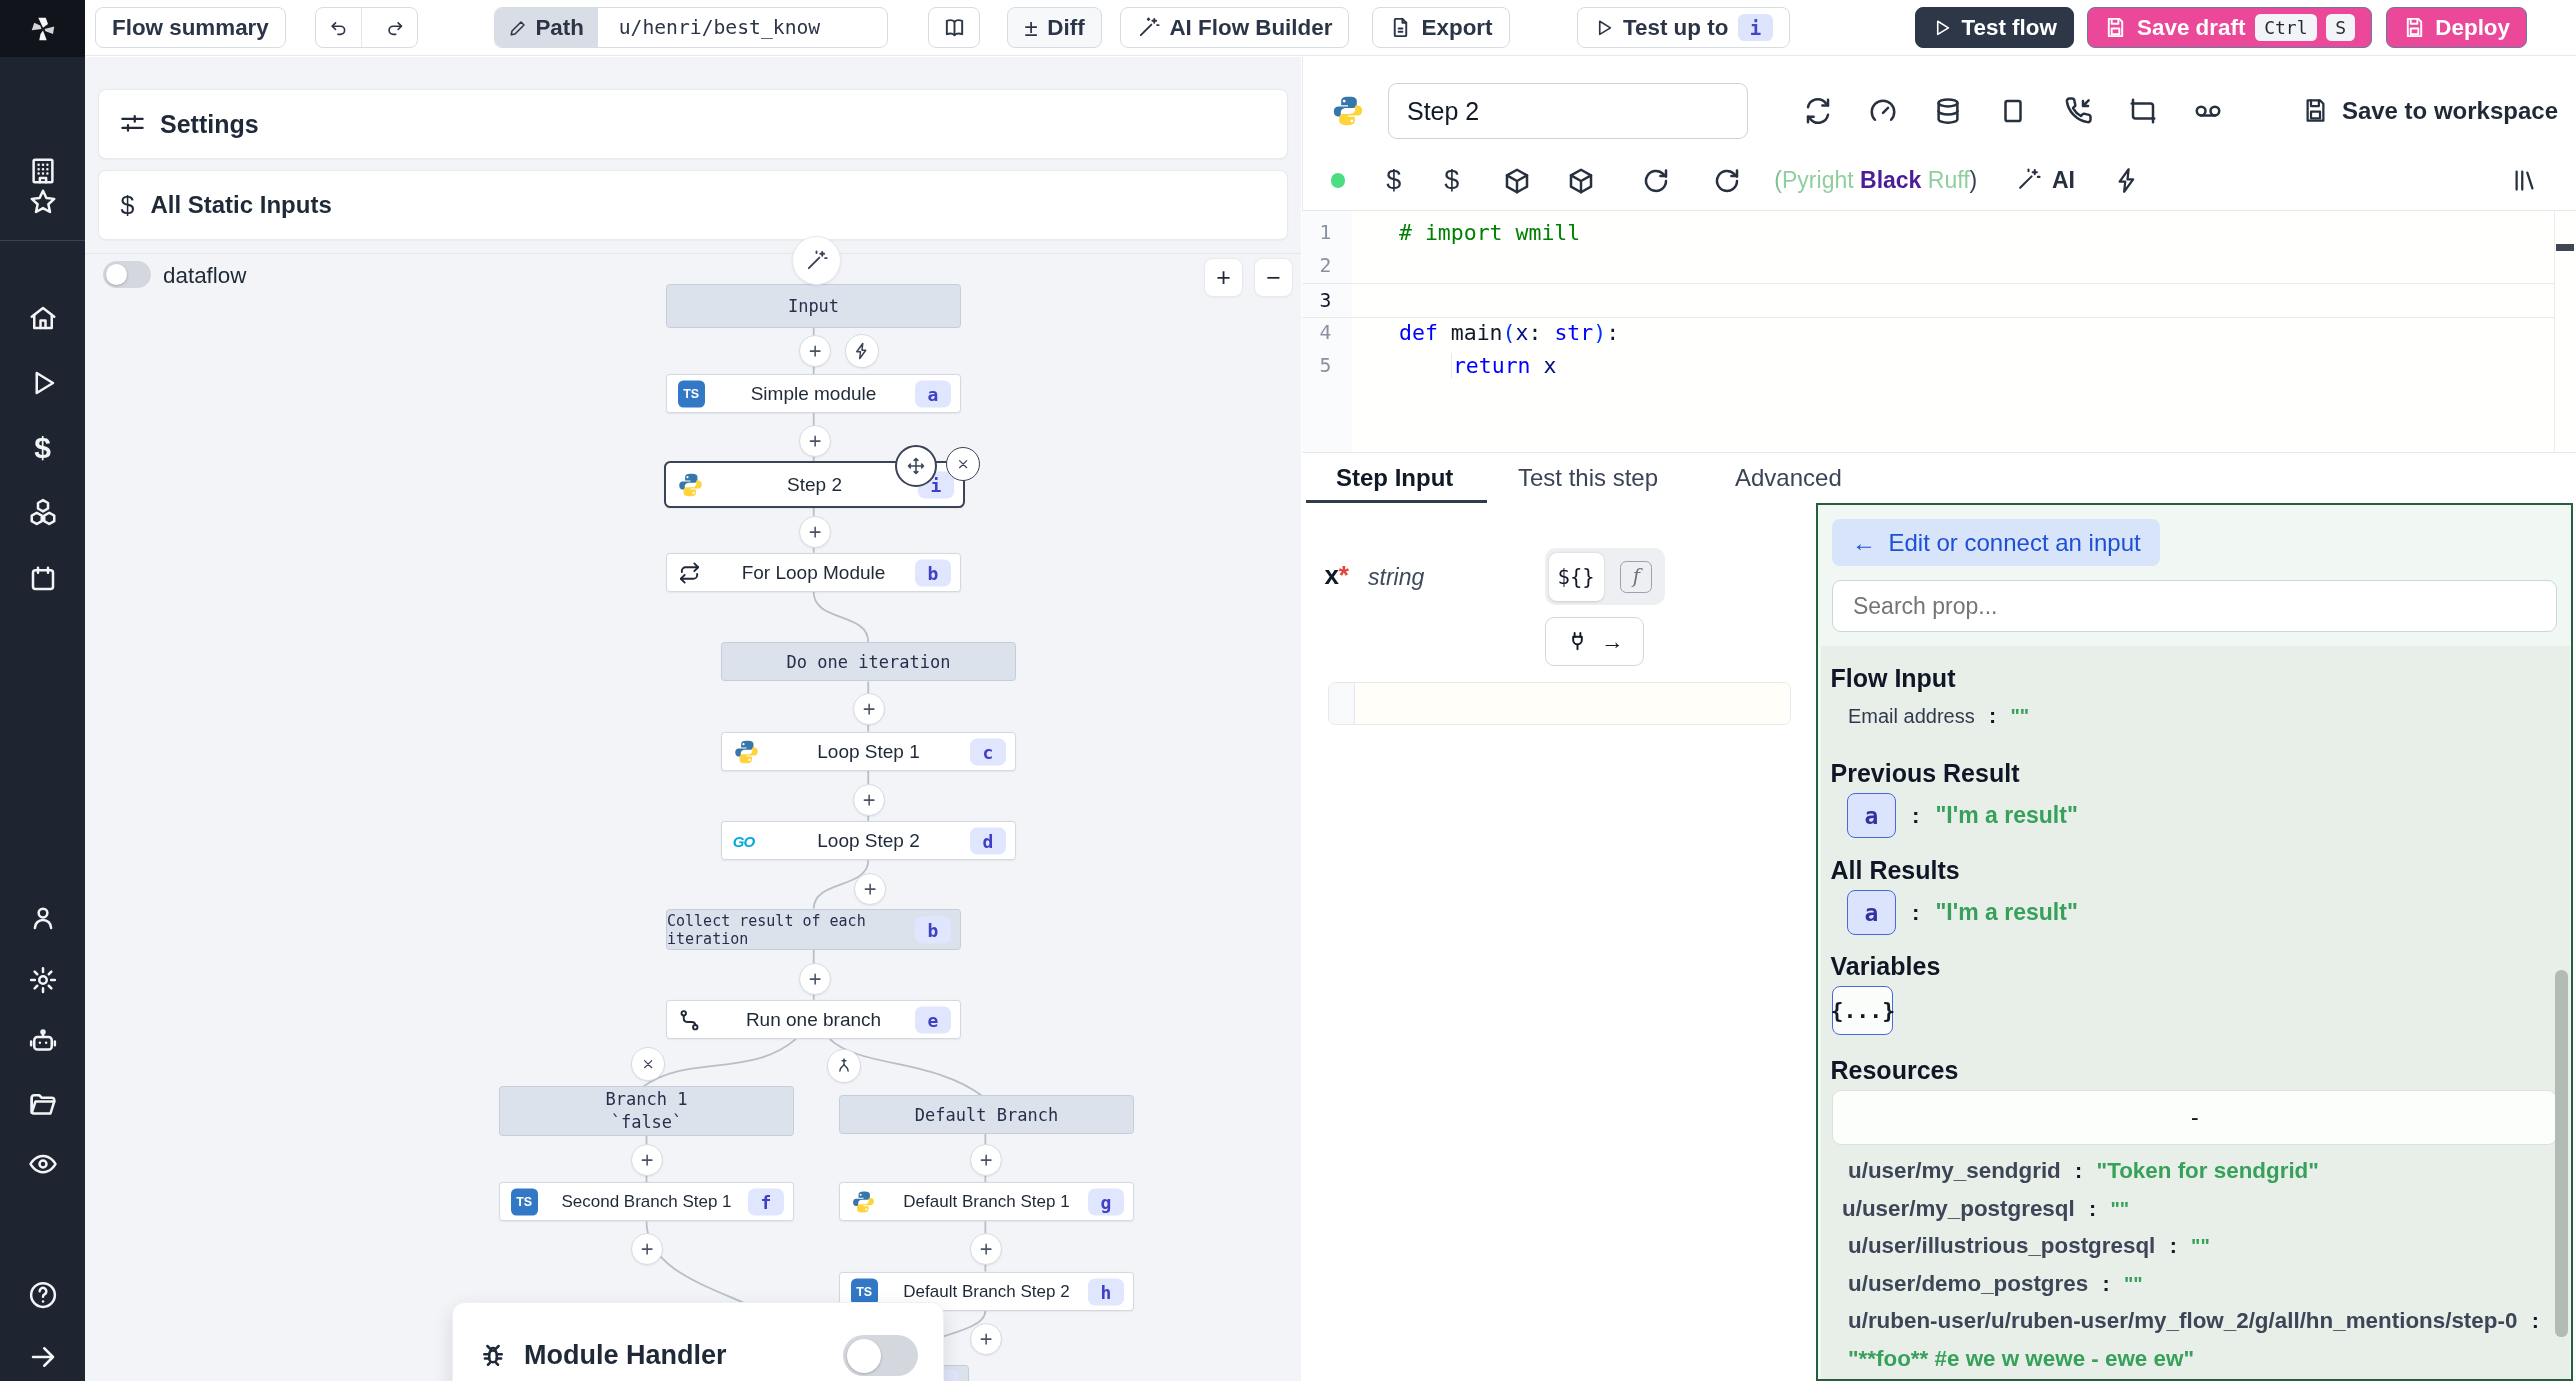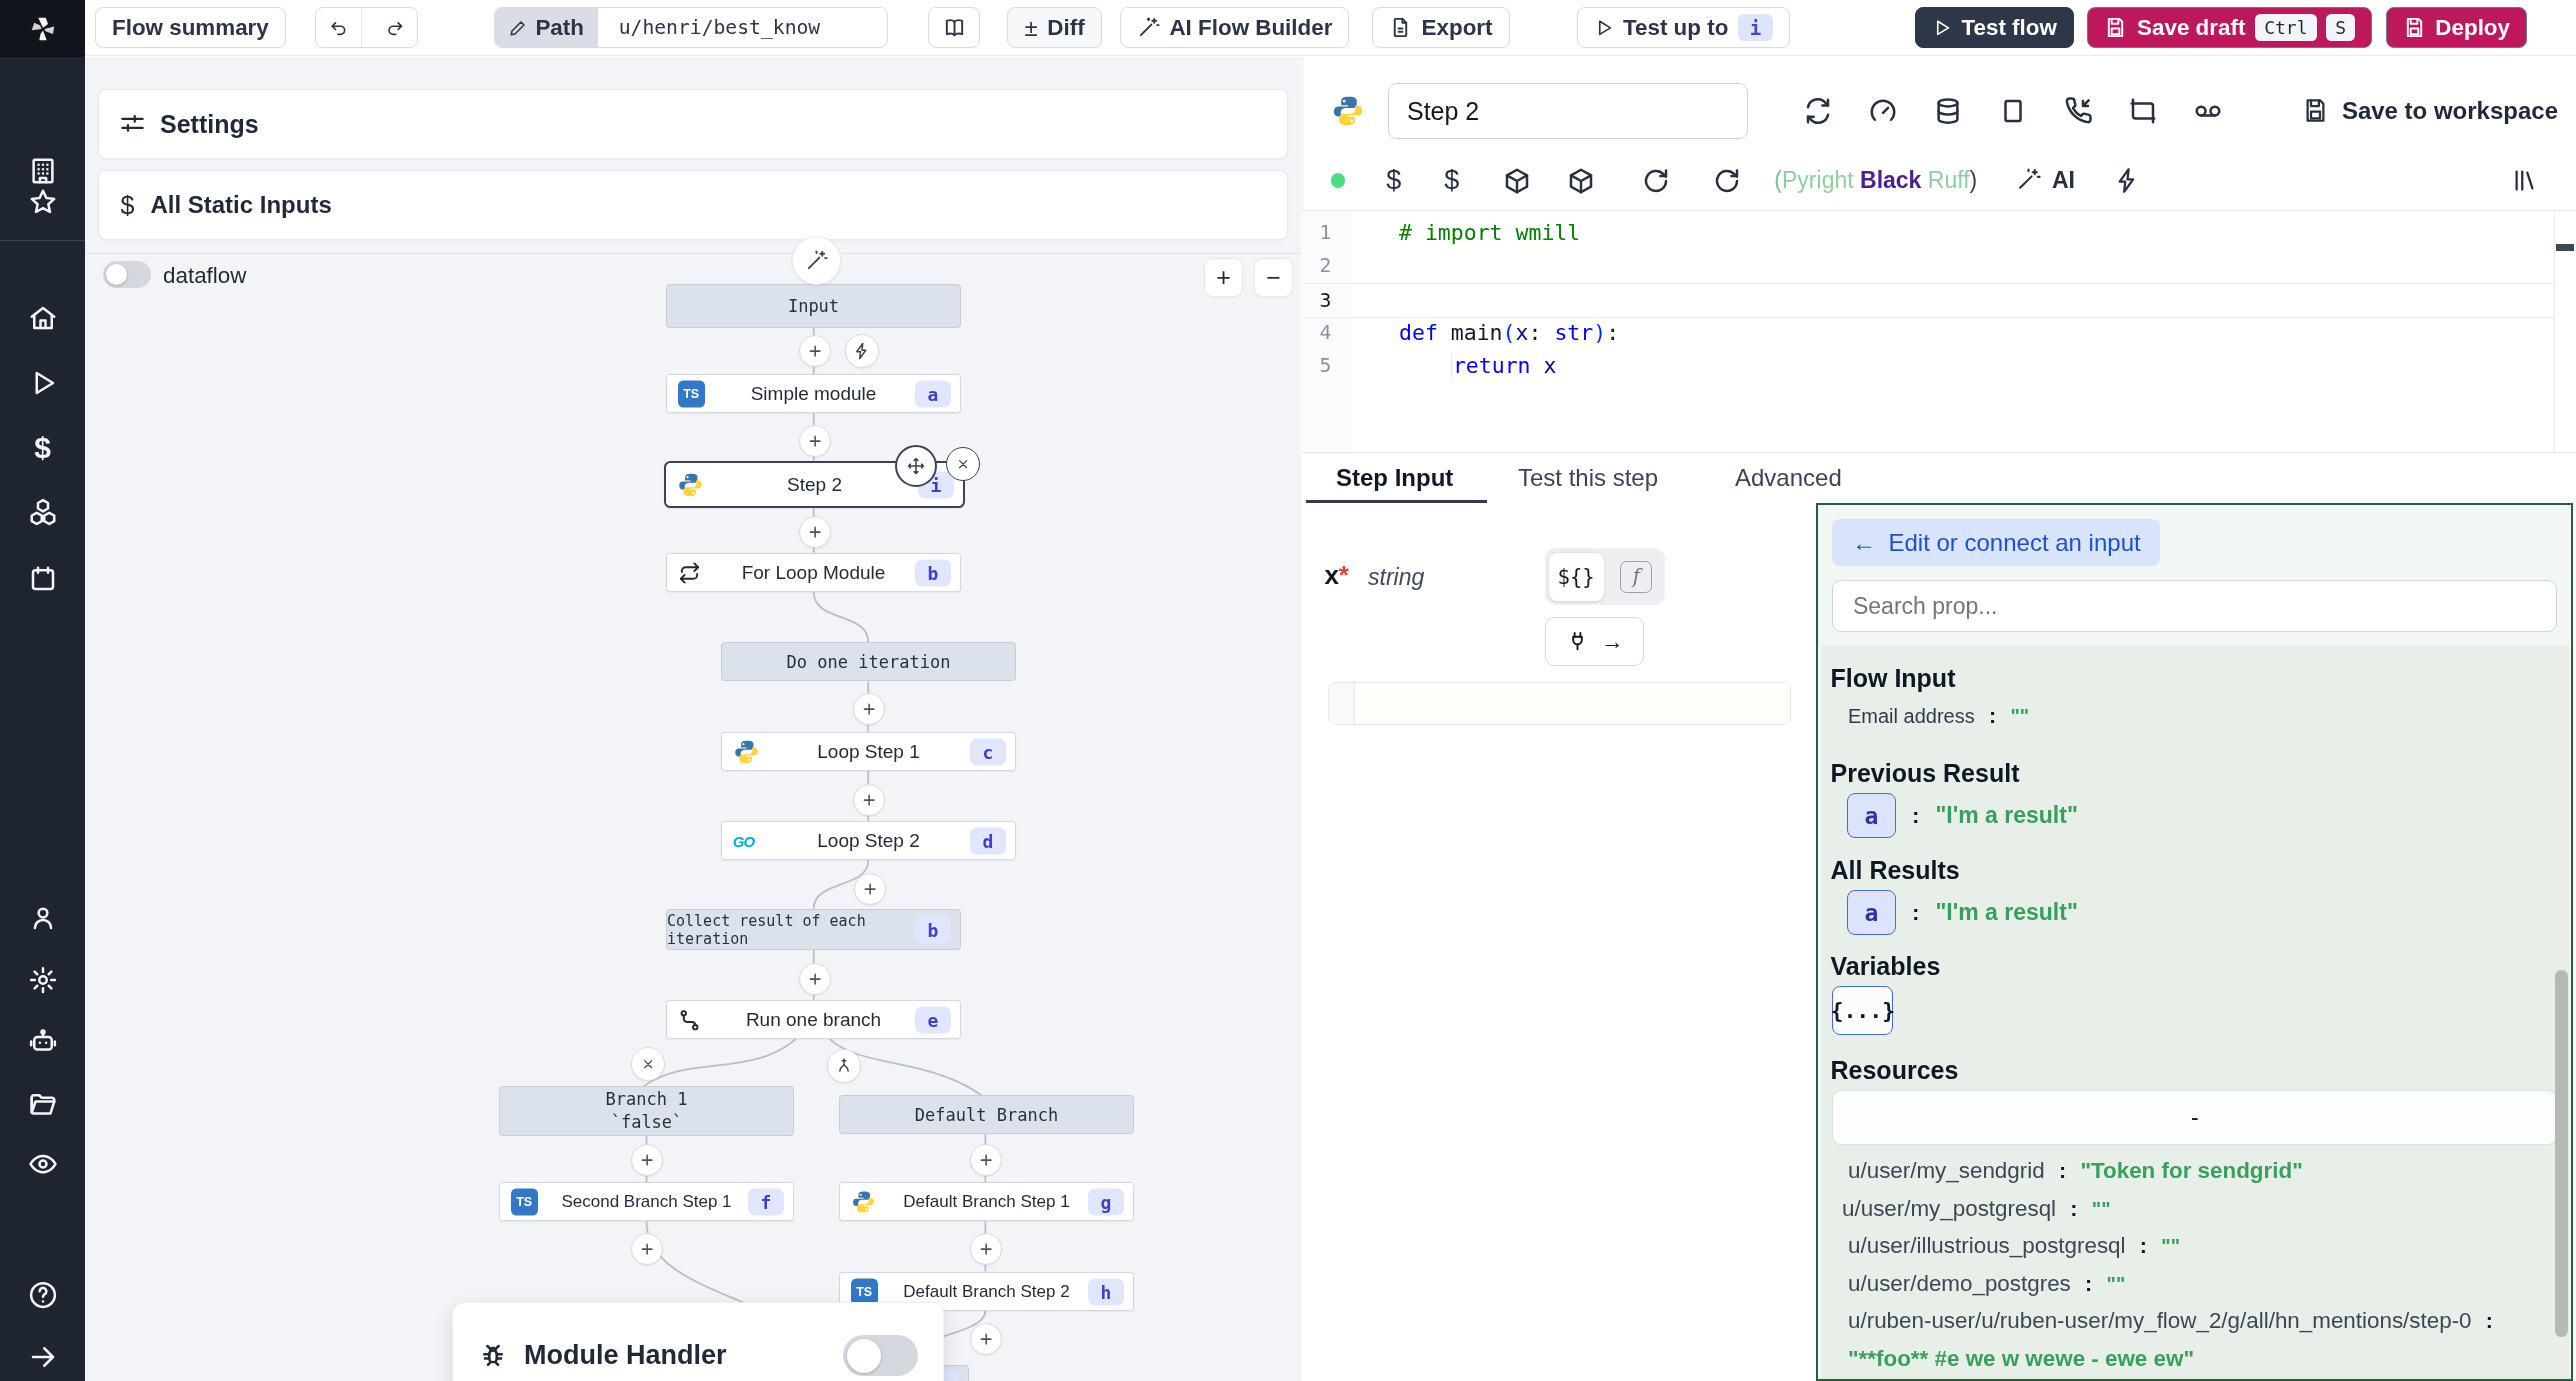--- a/index.html
+++ b/index.html
@@ -14,21 +14,21 @@
   
   #rail{left:0;top:0;width:85px;height:1381px;background:#1e2430}
   #logo{left:0;top:0;width:85px;height:57px;background:#11141b;display:flex;align-items:center;justify-content:center}
   .rail-ic{left:0;width:85px;display:flex;justify-content:center;color:#f3f4f6}
   .rail-div{left:0;width:85px;height:0.9px;background:#3a4254}
 
   
   #topbar{left:85px;top:0;width:2491px;height:56px;background:#fff;border-bottom:0.9px solid #e7e9ee;display:flex;align-items:center;padding-right:49px;box-sizing:border-box}
   .tbtn{height:41px;border:0.9px solid #d7dbe2;border-radius:8px;background:#fff;display:flex;align-items:center;gap:9.8px;padding:0 16px;font-size:22.4px;font-weight:600;color:#2c3547;box-sizing:border-box}
   .tb-dark{background:#2d3748;border-color:#2d3748;color:#fff}
-  .tb-blue{background:#be185d;border-color:#687c9f;color:#fff}
+  .tb-blue{background:#ec4899;border-color:#687c9f;color:#fff}
   .kbd{background:#f3f4f7;color:#1f2937;border-radius:5.4px;padding:2.7px 9px;font-family:"DejaVu Sans Mono",monospace;font-size:18px;font-weight:400}
   .ibadge{background:#dee4fc;color:#4048c8;border-radius:6.3px;padding:2.7px 11.6px;font-family:"DejaVu Sans Mono",monospace;font-size:19px;font-weight:700}
 
   
   #flow-bg{left:85px;top:57px;width:1216px;height:1324px;background:#f2f4f7}
   .card{background:#fff;border:0.9px solid #e8eaee;border-radius:8px;box-shadow:0 0.9px 1.8px rgba(0,0,0,.04);display:flex;align-items:center;box-sizing:border-box}
   .node{position:absolute;display:flex;align-items:center;justify-content:center;border-radius:3.6px;box-sizing:border-box;z-index:2}
   .ngray{background:#dce2ec;border:0.9px solid #c6cdd9;font-family:"DejaVu Sans Mono",monospace;font-size:17px;color:#25304a}
   .nwhite{background:#fff;border:0.9px solid #d3d8e1;box-shadow:0 0.9px 1.8px rgba(0,0,0,.06);font-size:19px;color:#1f2937}
   .nsel{border:2.7px solid #3a4456;border-radius:6.3px}
@@ -45,21 +45,21 @@
   .hic{color:#27303f;display:flex;align-items:flex-start}
   .lint{font-size:23px}
   .c-com{color:#008000}.c-kw{color:#0000ff}.c-br{color:#0431fa}.c-var{color:#001080}.c-d{color:#111827}
   .cline{position:absolute;left:0;right:21.5px;height:33px;display:flex;align-items:center;font-family:"DejaVu Sans Mono",monospace;font-size:21.5px}
   .lnum{width:47px;text-align:center;color:#8a91a0;font-size:19.7px;flex:none}
   .codes{margin-left:50px;white-space:pre}
   .tab{font-size:24px;color:#3a4456}
   .tab-active{font-weight:700;color:#111827}
   .gp-head{font-size:25px;font-weight:700;color:#0f1726}
   .gp-green{color:#37a05b;font-weight:600}
-  .gp-path{color:#3c4656;font-weight:400;font-size:22.4px}
+  .gp-path{color:#3c4656;font-weight:700;font-size:22.4px}
   .chip{background:#dbe4fc;border:1.8px solid #4a66e0;border-radius:8px;display:flex;align-items:center;justify-content:center;font-family:"DejaVu Sans Mono",monospace;font-weight:700;color:#31329f}
 </style>
 </head>
 <body>
 
 <div id="app">
 
   <div class="abs" id="rail"></div>
   <div class="abs" id="logo">
     <svg class="i34" viewBox="0 0 24 24">

